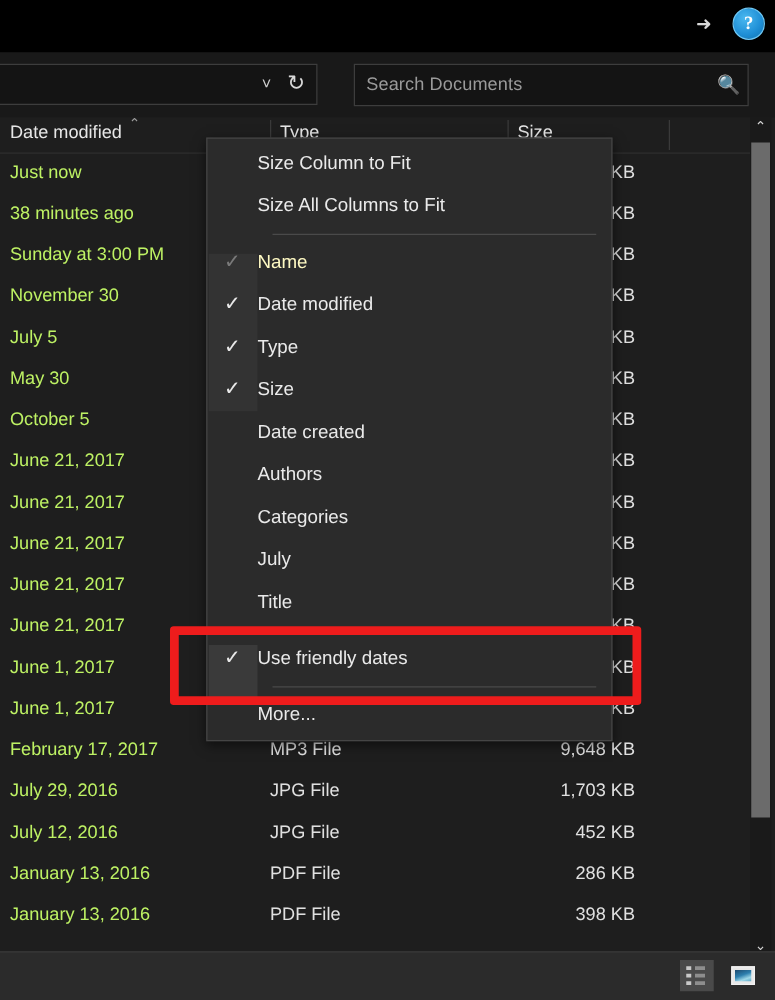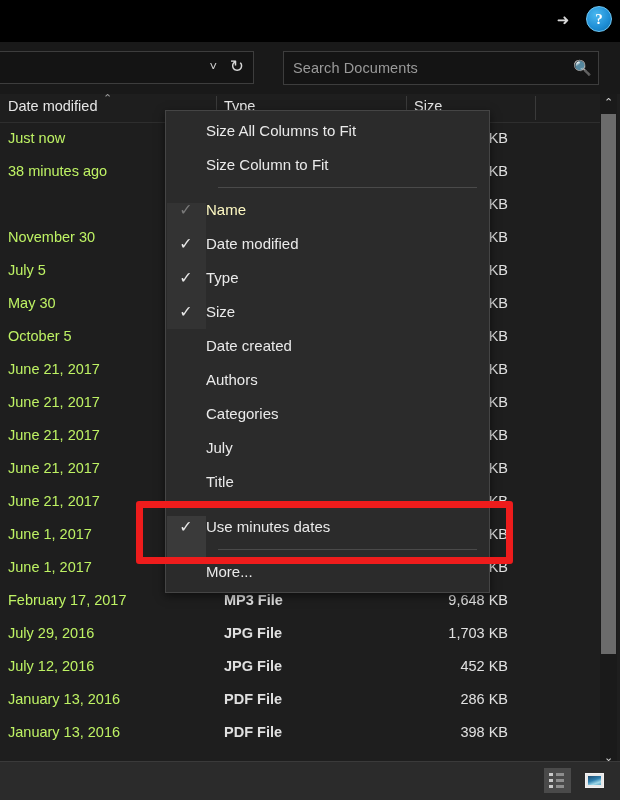--- a/index.html
+++ b/index.html
@@ -156,24 +156,23 @@
     white-space: nowrap;
   }
   .cell-date {
     position: absolute;
     left: 8px;
     color: #bef264;
     font-size: 14.5px;
   }
   .cell-type {
     position: absolute;
-    left: 224px;
+    left: 216px;
     color: #e0e0e0;
     font-size: 14.5px;
-    font-weight: bold;
   }
   .cell-size {
     position: absolute;
     left: 380px;
     width: 128px;
     text-align: right;
     color: #e0e0e0;
     font-size: 14.5px;
   }
 
@@ -360,20 +359,21 @@
         <div class="cell-date">Just now</div>
         <div class="cell-type"></div>
         <div class="cell-size">KB</div>
       </div>
       <div class="row">
         <div class="cell-date">38 minutes ago</div>
         <div class="cell-type"></div>
         <div class="cell-size">KB</div>
       </div>
       <div class="row">
+        <div class="cell-date">Sunday at 3:00 PM</div>
         <div class="cell-type"></div>
         <div class="cell-size">KB</div>
       </div>
       <div class="row">
         <div class="cell-date">November 30</div>
         <div class="cell-type"></div>
         <div class="cell-size">KB</div>
       </div>
       <div class="row">
         <div class="cell-date">July 5</div>
@@ -456,25 +456,25 @@
     <div class="sb-arrow sb-up">⌃</div>
     <div class="sb-thumb"></div>
     <div class="sb-arrow sb-down">⌄</div>
   </div>
 
   <div class="ctxmenu" id="ctxmenu">
     <div class="check-strip"></div>
     <div class="check-strip2"></div>
   <div class="mi">
         <div class="chk"></div>
+        <div class="lbl">Size Column to Fit</div>
+      </div>
+      <div class="mi">
+        <div class="chk"></div>
         <div class="lbl">Size All Columns to Fit</div>
-      </div>
-      <div class="mi">
-        <div class="chk"></div>
-        <div class="lbl">Size Column to Fit</div>
       </div>
       <div class="msep"></div>
       <div class="mi disabled">
         <div class="chk dim">✓</div>
         <div class="lbl">Name</div>
       </div>
       <div class="mi">
         <div class="chk">✓</div>
         <div class="lbl">Date modified</div>
       </div>
@@ -502,21 +502,21 @@
         <div class="chk"></div>
         <div class="lbl">July</div>
       </div>
       <div class="mi">
         <div class="chk"></div>
         <div class="lbl">Title</div>
       </div>
       <div class="msep"></div>
       <div class="mi">
         <div class="chk">✓</div>
-        <div class="lbl">Use minutes dates</div>
+        <div class="lbl">Use friendly dates</div>
       </div>
       <div class="msep"></div>
       <div class="mi">
         <div class="chk"></div>
         <div class="lbl">More...</div>
       </div>
     </div>
 
   <div class="redbox"></div>
 

